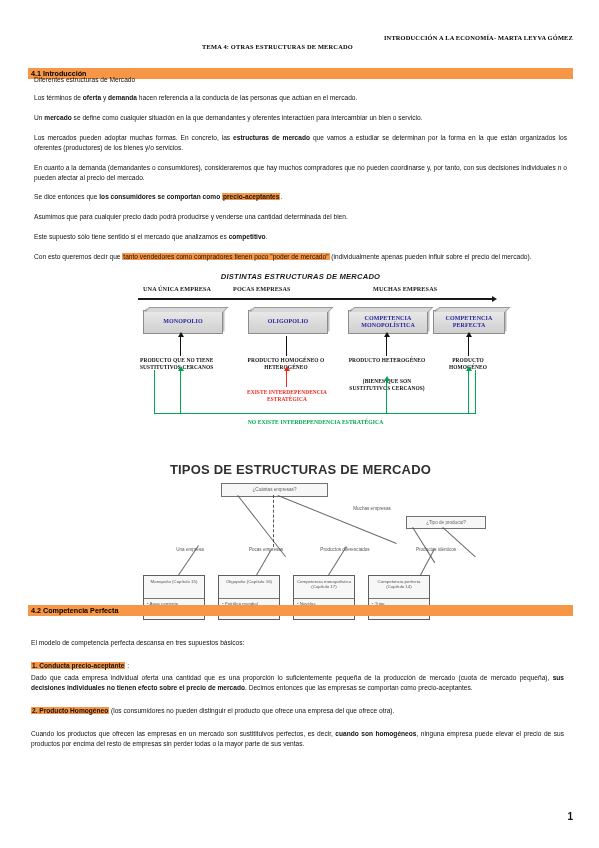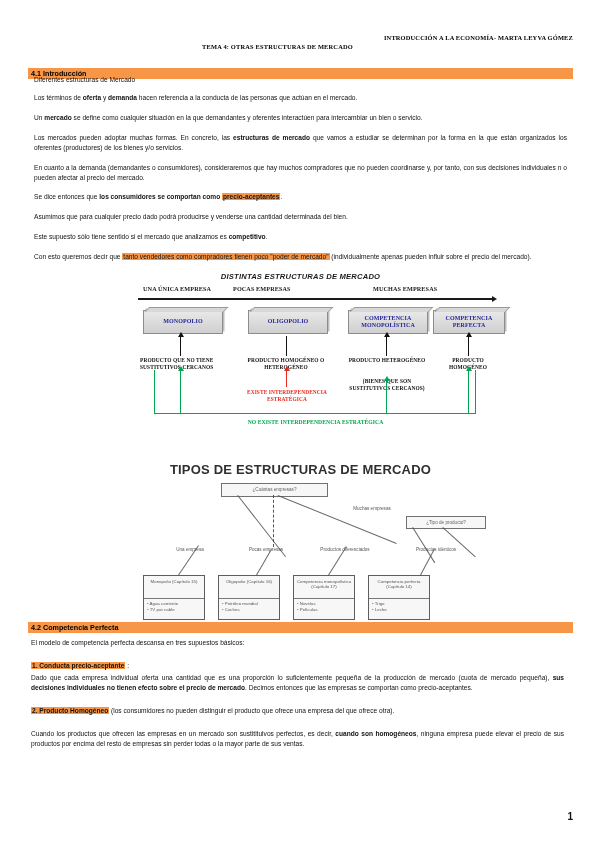--- a/index.html
+++ b/index.html
@@ -411,21 +411,21 @@
 
     <div class="f2-leaf" style="left:340px; top:113px; width:62px; height:45px;">
       <div class="head">Competencia perfecta (Capítulo 14)</div>
       <div class="items">
         <div>• Trigo</div>
         <div>• Leche</div>
       </div>
     </div>
   </div>
 
-  <div class="section-bar" style="top:622px;">4.2 Competencia Perfecta</div>
+  <div class="section-bar" style="top:605px;">4.2 Competencia Perfecta</div>
 
   <div class="para" style="top:638px; left:31px;">El modelo de competencia perfecta descansa en tres supuestos básicos:</div>
 
   <div class="para" style="top:661px; left:31px;">
     <span class="hl">1. Conducta precio-aceptante</span><span> :</span>
   </div>
 
   <div class="para" style="top:673px; left:31px;">
     <span>Dado que cada empresa individual oferta una cantidad que es una proporción lo suficientemente pequeña de la producción de mercado (cuota de mercado pequeña), </span><b>sus decisiones individuales no tienen efecto sobre el precio de mercado</b><span>. Decimos entonces que las empresas se comportan como precio-aceptantes.</span>
   </div>

